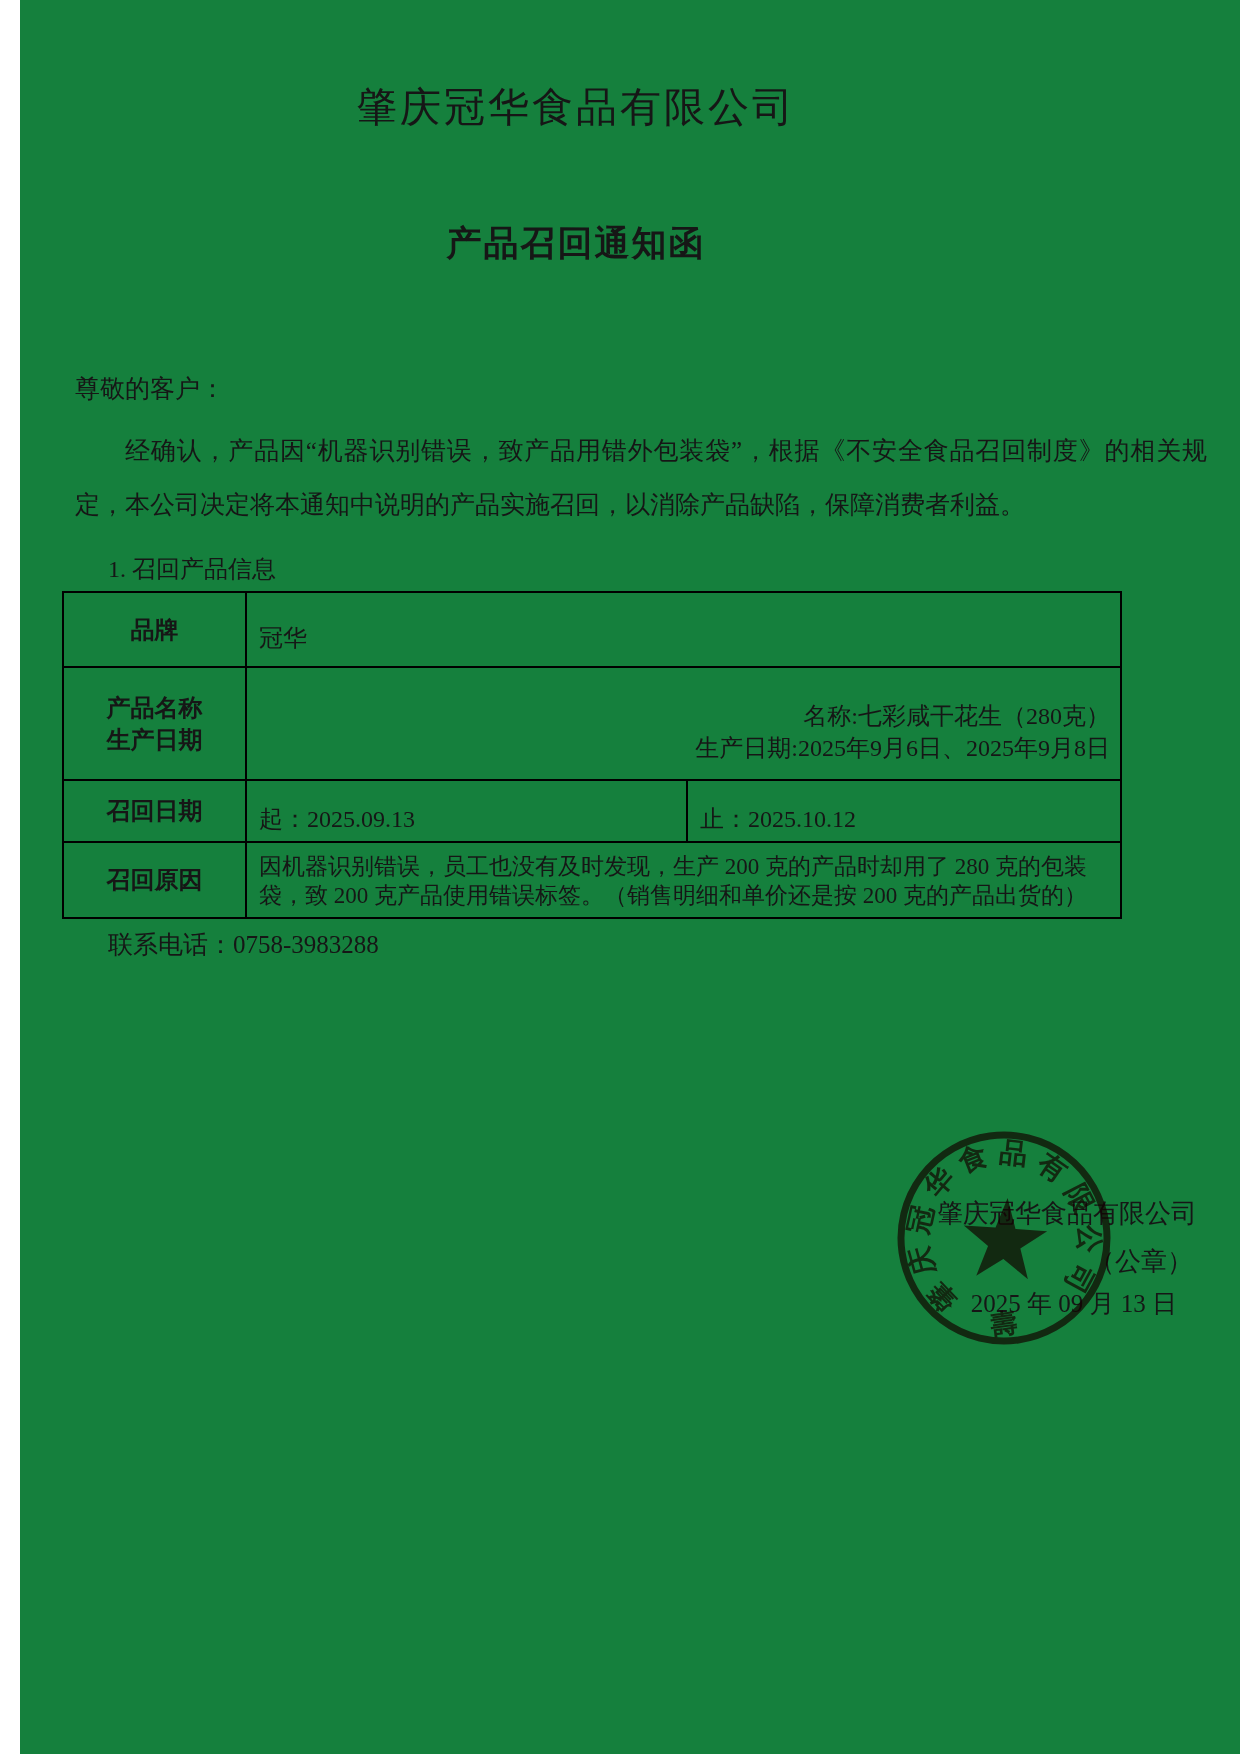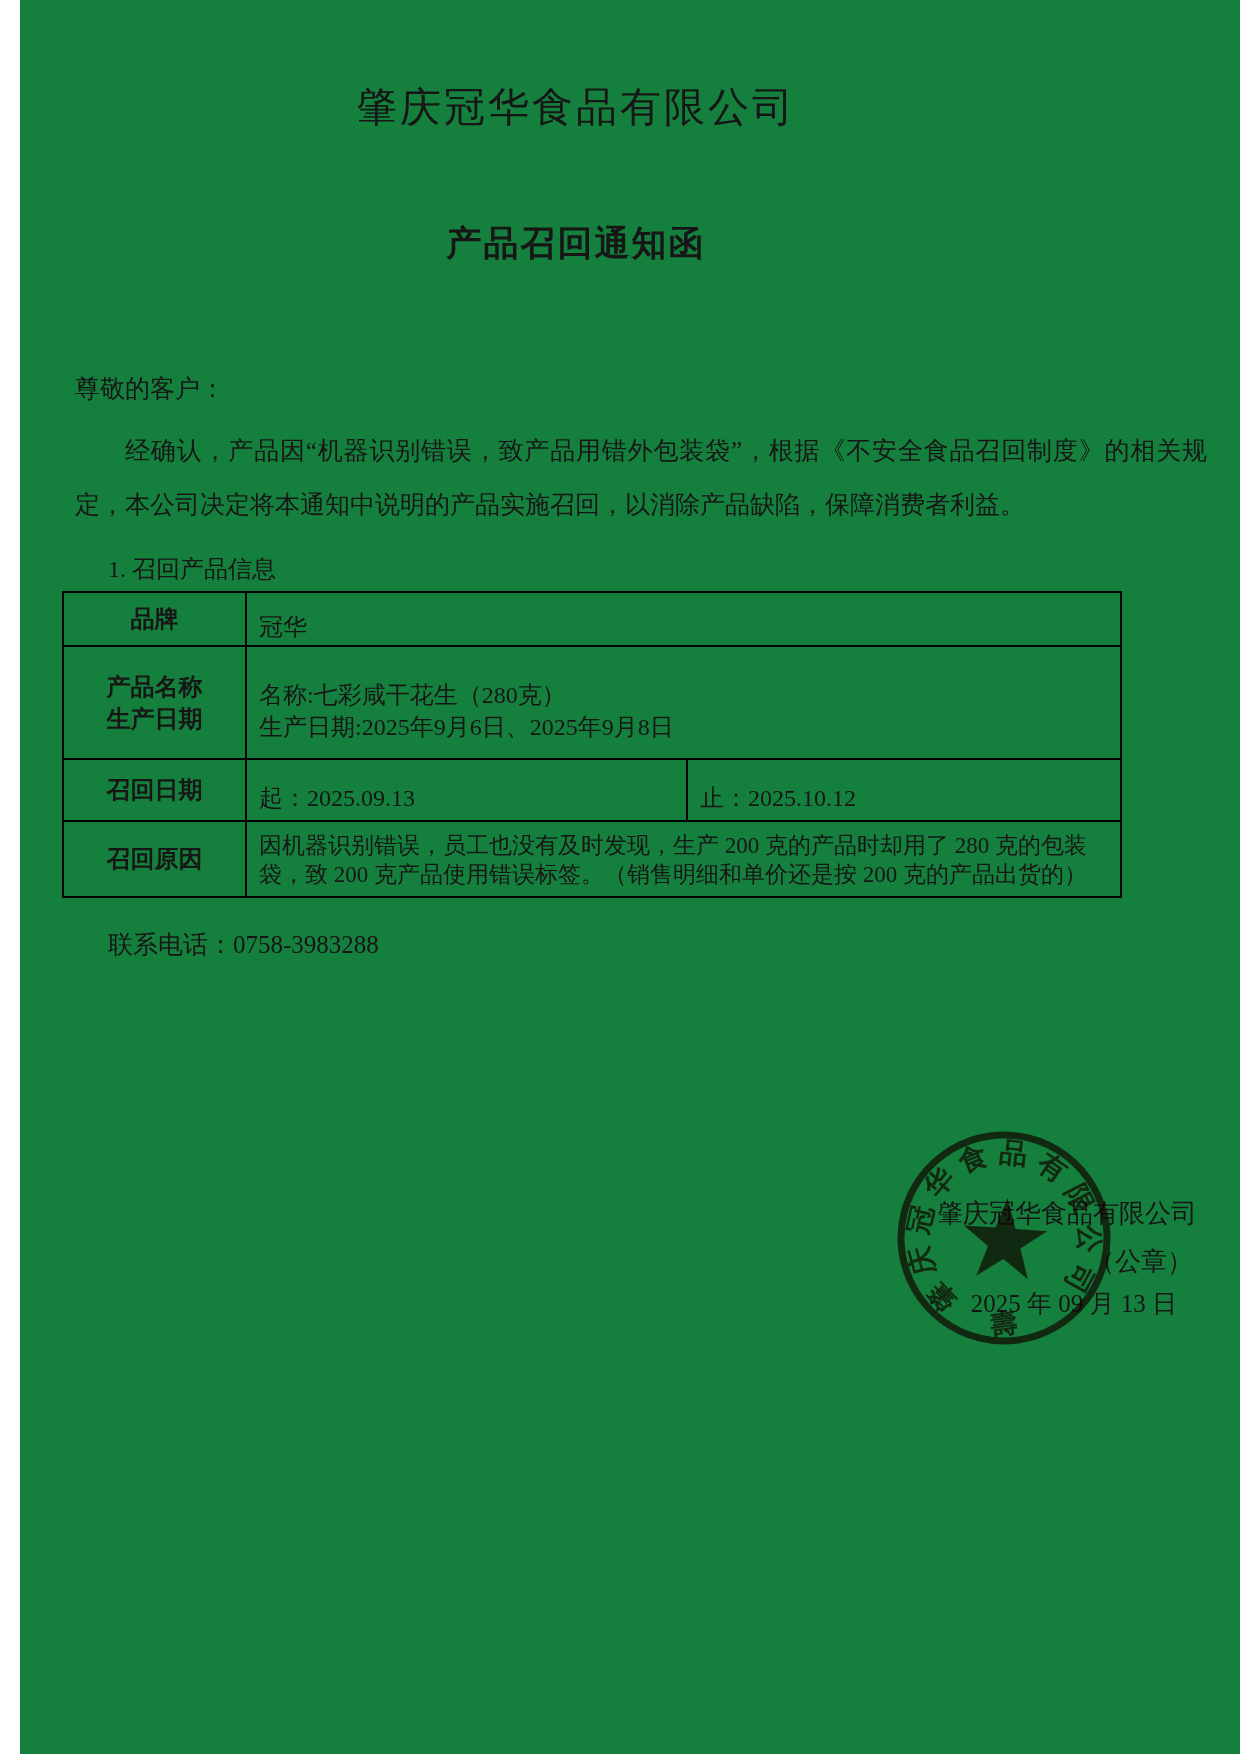--- a/index.html
+++ b/index.html
@@ -68,20 +68,21 @@
   }
   td.val {
     font-size: 24px;
     padding: 16px 10px 0 12px;
   }
   .stack {
     display: flex;
     flex-direction: column;
     justify-content: space-around;
     height: 100%;
+    align-items: flex-end;
   }
   .stack.center { align-items: center; }
   td.reason-val {
     font-size: 23px;
     line-height: 29px;
     padding: 5px 10px 4px 12px;
     vertical-align: top;
   }
   .contact {
     position: absolute;
@@ -134,21 +135,21 @@
 
   <div class="section-heading">1. 召回产品信息</div>
 
   <table class="info">
     <colgroup>
       <col style="width:183px">
       <col style="width:441px">
       <col style="width:434px">
     </colgroup>
     <tbody>
-        <tr style="height:54px">
+        <tr style="height:75px">
       <td class="lbl">品牌</td>
       <td class="val" colspan="2">冠华</td>
     </tr>
     <tr style="height:113px">
       <td class="lbl">
         <div class="stack center">
           <div>产品名称</div>
           <div>生产日期</div>
         </div>
       </td>

